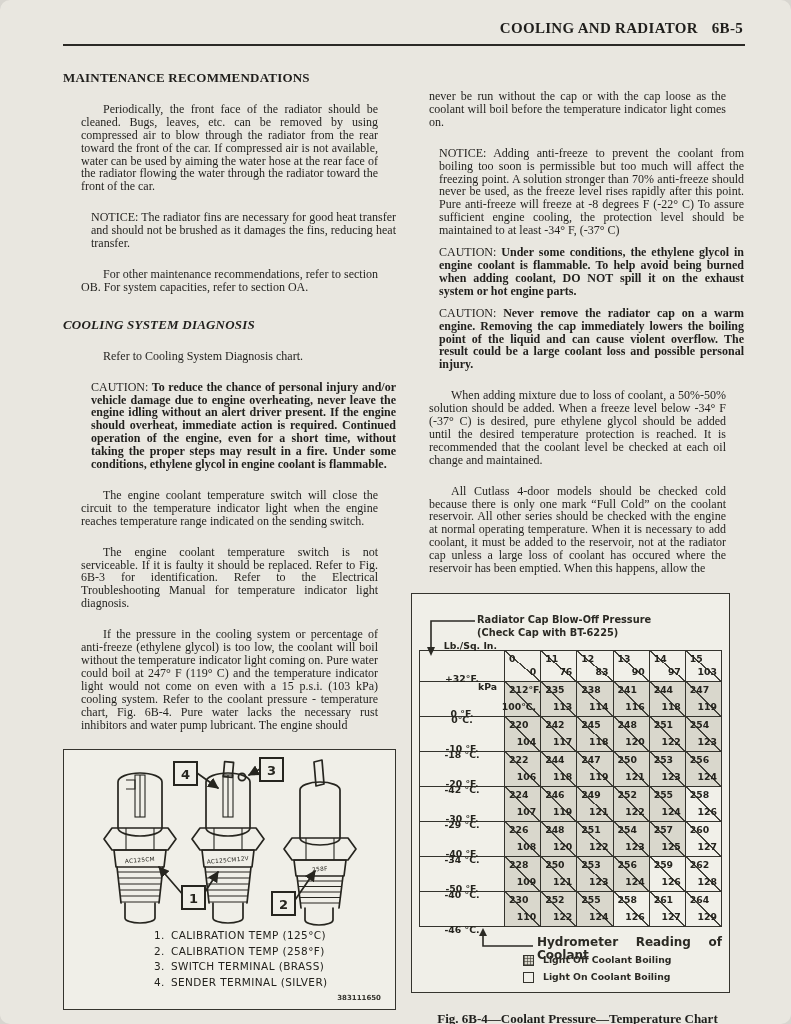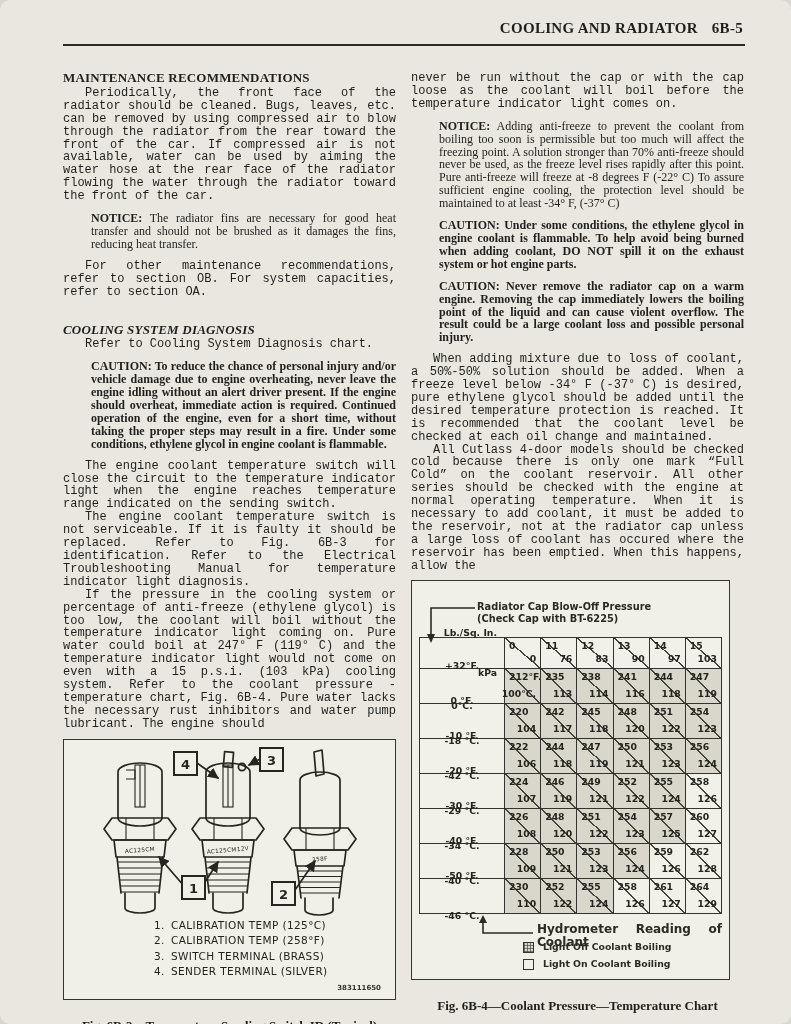--- a/index.html
+++ b/index.html
@@ -12,25 +12,25 @@
     position:absolute; top:20px; right:48px;
     font-weight:bold; font-size:15px; letter-spacing:.3px; white-space:nowrap;
   }
   .running-head .pgnum { margin-left:14px; }
   .head-rule { position:absolute; top:44px; left:63px; width:682px; border-top:2.5px solid #2b2a26; }
 
   .columns { position:absolute; top:72px; left:63px; width:682px; display:flex; gap:15px; }
   .col { width:333px; font-size:12px; line-height:12.9px; text-align:justify; }
   .col h3 { font-size:13px; margin:0 0 2px 0; letter-spacing:.2px; }
   .col h3.mt { margin-top:25px;font-style:italic; }
-  .col p { margin:0;font-family:Liberation Mono, monospace; }
+  .col p { margin:18px; }
   .col p.indent { text-indent:22px; }
   .block { margin:9px 0 9px 28px; }
   .caution { font-weight:bold; }
-  .lead { font-weight:bold; }
+  .lead { font-weight:normal; }
 
   
   .figure-box {
     border:1.6px solid #35342e; background:#f0efe8; box-sizing:border-box;
   }
   .fig-switch { margin-top:8px; width:333px; padding:6px 4px 4px 4px; }
   .fig-switch svg { display:block; }
   .sw-legend { margin:2px 0 0 86px; font-family:"DejaVu Sans",sans-serif; font-size:10.5px; letter-spacing:.4px; line-height:15.5px; color:#23221d; }
   .sw-line { display:flex; }
   .sw-num { width:17px; }

